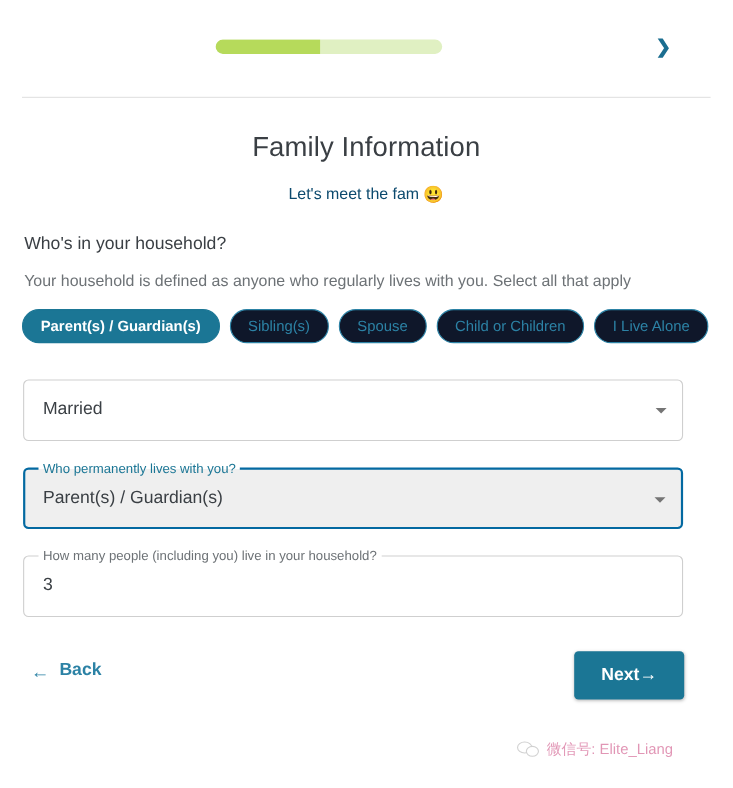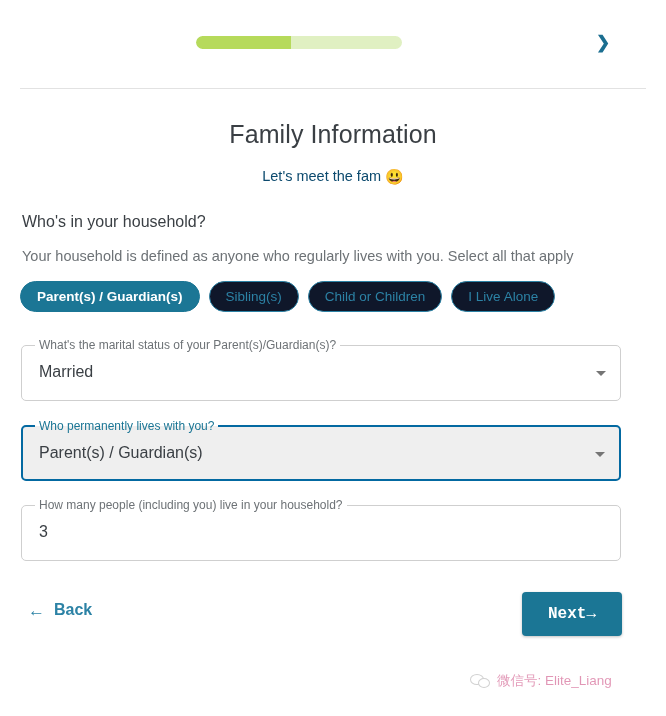--- a/index.html
+++ b/index.html
@@ -207,21 +207,21 @@
   .next-button {
     position: absolute;
     left: 522px;
     top: 592px;
     width: 100px;
     height: 44px;
     border-radius: 4px;
     background: #1b7695;
     color: #ffffff;
     border: none;
-    font-family: Liberation Mono, monospace;
+    font-family: Liberation Sans, sans-serif;
     font-size: 16px;
     font-weight: 700;
     display: flex;
     align-items: center;
     justify-content: center;
     cursor: pointer;
     box-shadow: 0 1px 3px rgba(0,0,0,0.25);
   }
   .next-arrow { font-size: 16px; line-height: 1; }
 
@@ -270,26 +270,26 @@
   <span>Let's meet the fam</span>
   <span class="subtitle-emoji">😃</span>
 </div>
 
 <div class="question">Who's in your household?</div>
 <div class="question-help">Your household is defined as anyone who regularly lives with you. Select all that apply</div>
 
 <div class="chip-row" id="chip-row">
     <div class="chip selected">Parent(s) / Guardian(s)</div>
     <div class="chip">Sibling(s)</div>
+    <div class="chip">Spouse</div>
     <div class="chip">Child or Children</div>
     <div class="chip">I Live Alone</div>
   </div>
 
 <div class="field" id="field-marital">
-  <span class="field-label">What's the marital status of your Parent(s)/Guardian(s)?</span>
   <span class="field-value">Married</span>
   <span class="caret"></span>
 </div>
 
 <div class="field focused" id="field-lives-with">
   <span class="field-label">Who permanently lives with you?</span>
   <span class="field-value">Parent(s) / Guardian(s)</span>
   <span class="caret"></span>
 </div>
 

